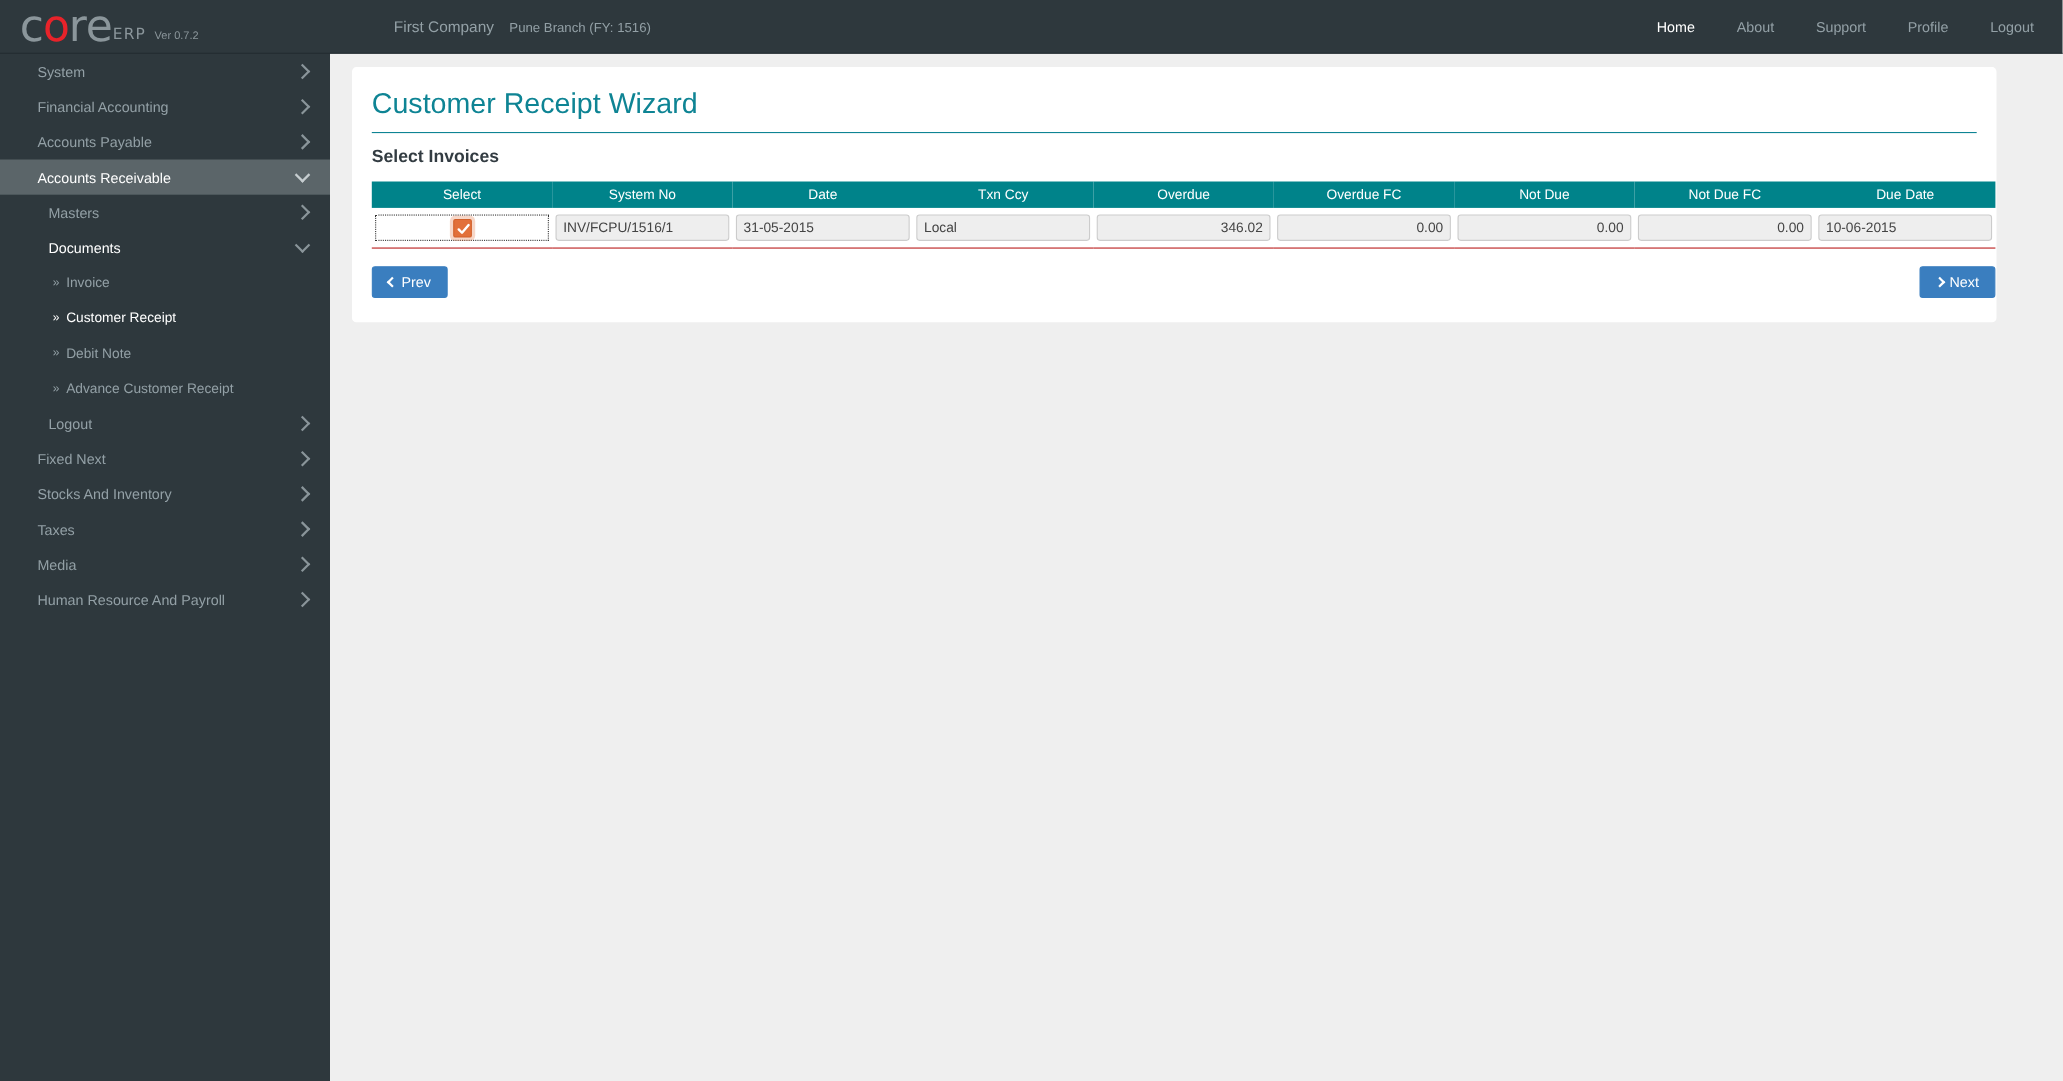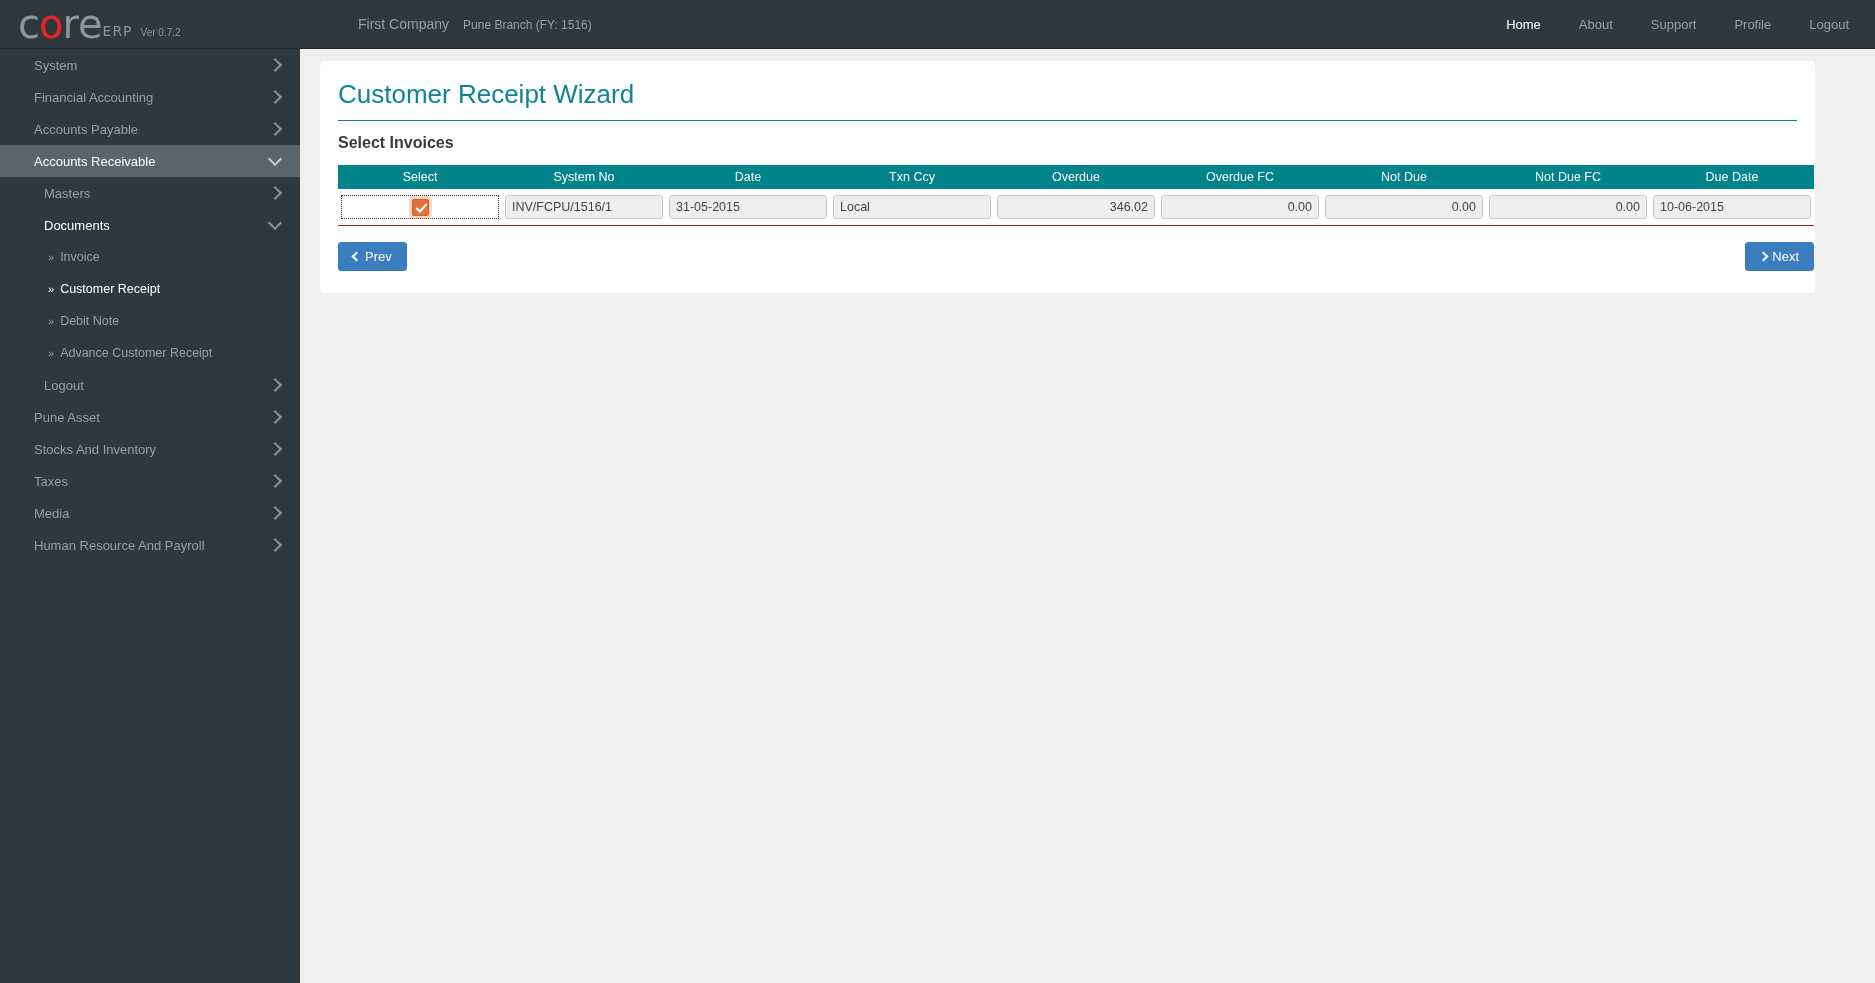--- a/index.html
+++ b/index.html
@@ -243,21 +243,21 @@
   </div>
   <div class="leaf-row">
     <span class="leaf-bullet">»</span>
     <span>Advance Customer Receipt</span>
   </div>
   <div class="nav-row level1">
     <span class="nav-label">Logout</span>
     <span class="chev"></span>
   </div>
   <div class="nav-row level0">
-    <span class="nav-label">Pune Asset</span>
+    <span class="nav-label">Fixed Next</span>
     <span class="chev"></span>
   </div>
   <div class="nav-row level0">
     <span class="nav-label">Stocks And Inventory</span>
     <span class="chev"></span>
   </div>
   <div class="nav-row level0">
     <span class="nav-label">Taxes</span>
     <span class="chev"></span>
   </div>

